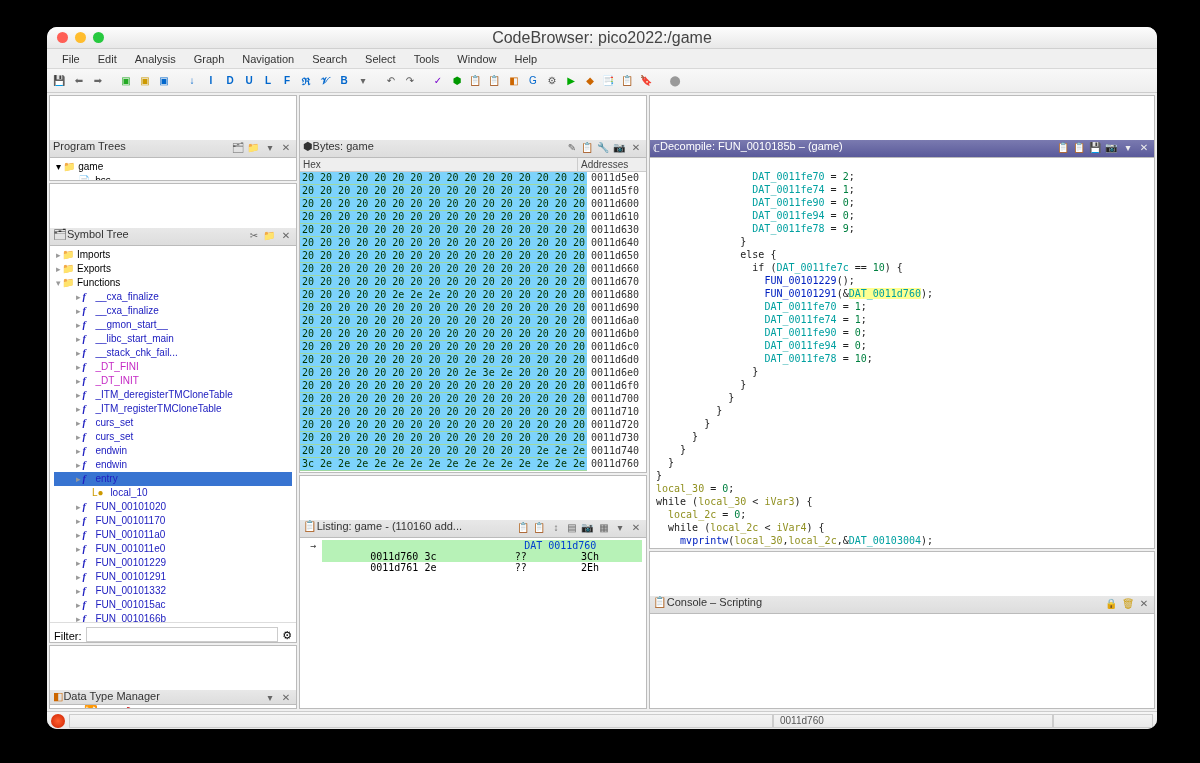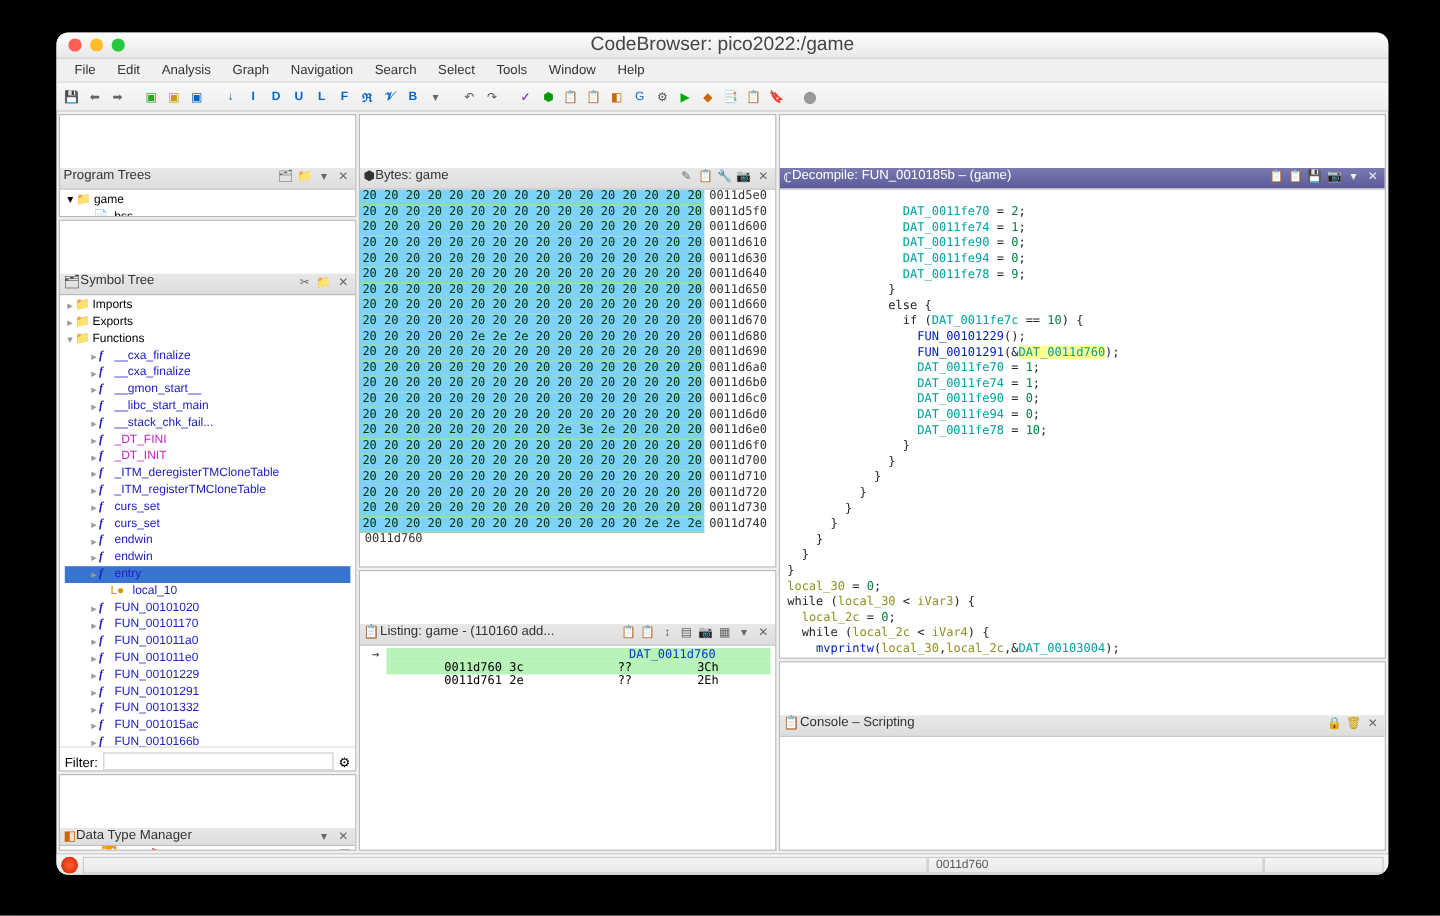--- a/index.html
+++ b/index.html
@@ -231,20 +231,24 @@
         <div class="panel-hdr">
           <span>⬢ </span>
             <span>Bytes: game</span>
           <span class="spacer"></span>
           <span class="hicon">✎</span>
           <span class="hicon">📋</span>
           <span class="hicon">🔧</span>
           <span class="hicon">📷</span>
           <span class="hicon">✕</span>
         </div>
+        <div class="bytes-hdr">
+          <div class="col-hex">Hex</div>
+          <div class="col-addr">Addresses</div>
+        </div>
         <div class="panel-body bytes-body" id="bytesrows">
             <div class="byte-row">
               <div class="hex-cell">20 20 20 20 20 20 20 20 20 20 20 20 20 20 20 20</div>
               <div class="addr-cell">0011d5e0</div>
             </div>
             <div class="byte-row">
               <div class="hex-cell">20 20 20 20 20 20 20 20 20 20 20 20 20 20 20 20</div>
               <div class="addr-cell">0011d5f0</div>
             </div>
             <div class="byte-row">
@@ -321,20 +325,21 @@
             </div>
             <div class="byte-row">
               <div class="hex-cell">20 20 20 20 20 20 20 20 20 20 20 20 20 20 20 20</div>
               <div class="addr-cell">0011d730</div>
             </div>
             <div class="byte-row">
               <div class="hex-cell">20 20 20 20 20 20 20 20 20 20 20 20 20 2e 2e 2e</div>
               <div class="addr-cell">0011d740</div>
             </div>
             <div class="byte-row">
+              <div class="hex-cell">3c 2e 2e 2e 2e 2e 2e 2e 2e 2e 2e 2e 2e 2e 2e 2e</div>
               <div class="addr-cell">0011d760</div>
             </div>
           </div>
       </div>
 
       <div class="panel" style="flex:1">
         <div class="panel-hdr">
           <span>📋 </span>
             <span>Listing:  game - (110160 add...</span>
           <span class="spacer"></span>

